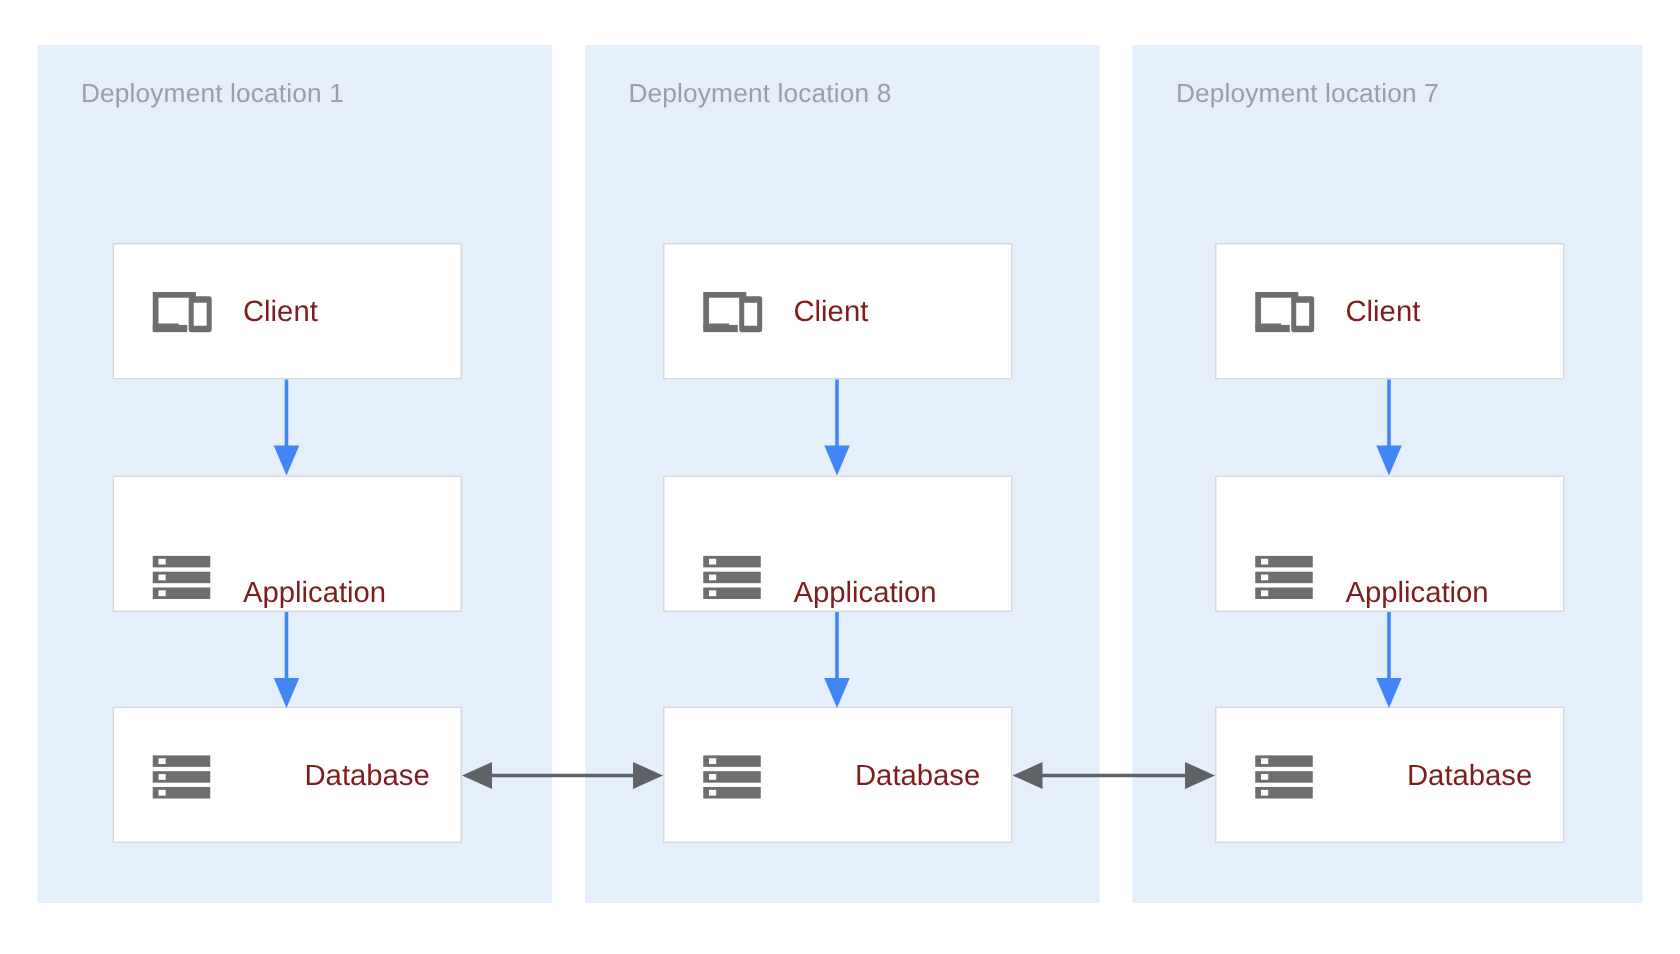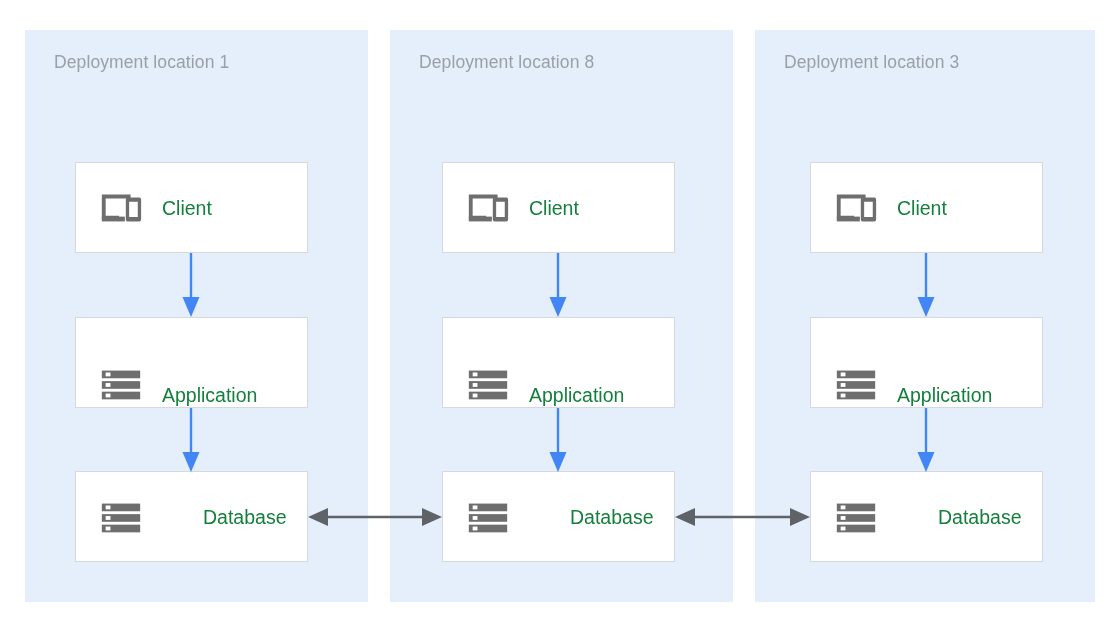--- a/index.html
+++ b/index.html
@@ -60,21 +60,21 @@
   .node .node-icon {
     flex: 0 0 auto;
     width: 46px;
     height: 46px;
     margin-right: 18px;
     display: block;
   }
   .node .node-label {
     font-size: 19.5px;
     line-height: 24px;
-    color: #15803d;
+    color: #7f1d1d;
     white-space: nowrap;
   }
 
   
   .row-client { top: 162px; }
   .row-app    { top: 317px; align-items: flex-end; }
   .row-db     { top: 471px; gap: 41px; }
 
   
   .col-1 { left: 75px; }
@@ -112,21 +112,21 @@
 
   <div class="zone zone-1">
     <div class="zone-title">Deployment location 1</div>
   </div>
 
   <div class="zone zone-2">
     <div class="zone-title">Deployment location 8</div>
   </div>
 
   <div class="zone zone-3">
-    <div class="zone-title">Deployment location 3</div>
+    <div class="zone-title">Deployment location 7</div>
   </div>
 
   <div class="node row-client col-1">
     <svg class="node-icon" viewBox="0 0 48 48">
       <path fill="#6e6e6e" d="M4 10h30v4H8v18h14v4H4z"></path>
       <rect x="4" y="33" width="24" height="5" fill="#6e6e6e"></rect>
       <path fill="#6e6e6e" d="M31 13h12a2 2 0 0 1 2 2v21a2 2 0 0 1-2 2H31a2 2 0 0 1-2-2V15a2 2 0 0 1 2-2zm1.5 4.5v16h9v-16z"></path>
     </svg>
     <span class="node-label">Client</span>
   </div>

